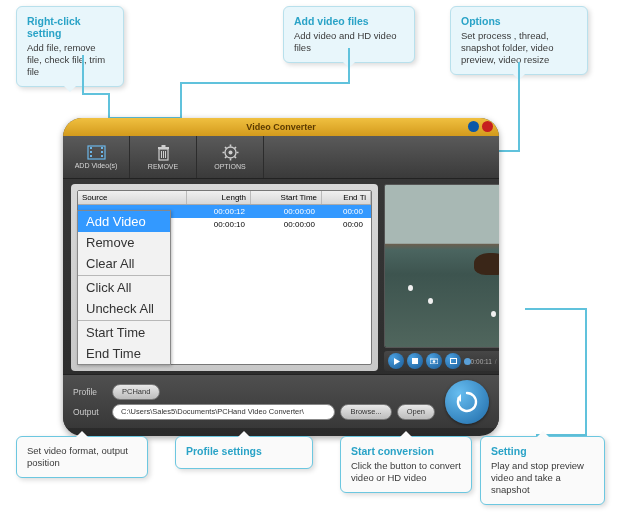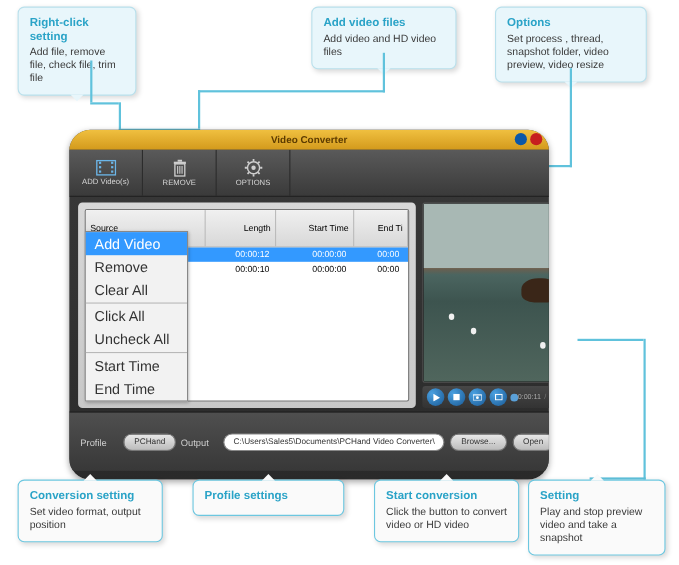--- a/index.html
+++ b/index.html
@@ -25,21 +25,21 @@
 
 .toolbar { height: 42px; background: linear-gradient(#5a5a5a,#3a3a3a); display:flex; border-bottom:1px solid #222; }
 .toolbtn { width:66px; display:flex; flex-direction:column; align-items:center; justify-content:center; border-right:1px solid #2c2c2c; color:#d6d6d6; font-size:7px; cursor:pointer; }
 .toolbtn svg{ margin-bottom:2px; }
 
 .content { display:flex; height: 195px; padding: 5px 8px 3px 8px; gap:6px; box-sizing:border-box; }
 
 .filelist { flex:1.35; background: linear-gradient(#d8d8d8,#c8c8c8); border-radius:4px; padding:6px; position:relative; }
 .listtable { background:#fff; border:1px solid #777; border-radius:2px; height: 100%; box-sizing:border-box; font-size:8px; color:#000; overflow:hidden; }
 .thdr { background: linear-gradient(#f0f0f0,#d8d8d8); display:flex; border-bottom:1px solid #aaa; }
-.thdr div { padding:12px 4px; border-right:1px solid #bbb; }
+.thdr div { padding:2px 4px; border-right:1px solid #bbb; }
 .trow { display:flex; }
 .trow div { padding:2px 4px; }
 .trow.sel { background:#3399ff; color:#fff; }
 .c1{width:100px;} .c2{width:55px;text-align:right;} .c3{width:62px;text-align:right;} .c4{width:40px;text-align:right;}
 
 .ctx { position:absolute; left:6px; top:26px; width:92px; background:#f2f2f2; border:1px solid #888; box-shadow:1px 1px 3px rgba(0,0,0,0.25); font-size:13px; }
 .ctx div { padding:3px 8px; color:#333; }
 .ctx .sep { border-top:1px solid #b8b8b8; padding:0; margin:1px 0; height:0; }
 .ctx .hov { background:#3399ff; color:#fff; }
 
@@ -48,21 +48,21 @@
 .sky{position:absolute;inset:0;background:linear-gradient(#a8b8b4 0%,#a8b8b4 36%,#6b5f4f 36.5%,#4b6560 40%,#3d544f 55%,#50665d 100%);}
 .bear{position:absolute;right:14%;top:42%;width:34px;height:22px;background:#3a2618;border-radius:45% 45% 35% 35%;}
 .bird{position:absolute;width:5px;height:6px;background:#f0f0f0;border-radius:50%;}
 .controls { display:flex; align-items:center; gap:3px; padding:2px 4px; background:linear-gradient(#474747,#333); border-radius:3px; }
 .cbtn{width:16px;height:16px;border-radius:50%;background:radial-gradient(circle at 30% 30%,#4aa0e0,#1a5a95);display:flex;align-items:center;justify-content:center;cursor:pointer;}
 .seek{flex:1;height:3px;background:#1a1a1a;border-radius:2px;position:relative;}
 .seek:after{content:"";position:absolute;left:0;top:-2px;width:7px;height:7px;background:#5aa0d8;border-radius:50%;}
 .time{color:#aaa;font-size:6.5px;}
 
 .bottom { height: 53px; background: linear-gradient(#4f4f4f,#383838); display:flex; align-items:center; padding:0 10px; gap:10px; border-top:1px solid #222; }
-.fields { flex:1; display:flex; flex-direction:row; gap:4px; }
+.fields { flex:1; display:flex; flex-direction:column; gap:4px; }
 .fieldrow { display:flex; align-items:center; gap:5px; }
 .flabel { color:#ccc; font-size:8.5px; width:34px; }
 .finput { flex:1; background:#fff; border-radius:8px; font-size:7.5px; padding:2.5px 8px; color:#333; border:1px solid #888; white-space:nowrap; overflow:hidden; }
 .fbtn { background:linear-gradient(#e8e8e8,#bcbcbc); border:1px solid #777; border-radius:8px; font-size:7.5px; padding:2.5px 9px; cursor:pointer; color:#333; }
 .convert{width:44px;height:44px;border-radius:50%;background:radial-gradient(circle at 32% 30%,#67bdf0,#1e6aa8);display:flex;align-items:center;justify-content:center;cursor:pointer;box-shadow:0 1px 3px rgba(0,0,0,0.5);}
 .convert svg{width:24px;height:24px;}
 </style>
 </head>
 <body>
 
@@ -241,21 +241,20 @@
     <div class="convert">
       <svg viewBox="0 0 24 24">
           <path d="M12 3 a9 9 0 1 1 -8.5 6" fill="none" stroke="#fff" stroke-width="2.4" stroke-linecap="round"></path>
           <polygon points="2,8 6,4 6,12" fill="#fff"></polygon>
         </svg>
     </div>
   </div>
 </div>
 
 <div class="callout bot" style="left:16px;top:436px;width:132px;">
-  <div class="title">Conversion setting</div>
   <div class="desc">Set video format, output position</div>
 </div>
 <div class="callout bot" style="left:175px;top:436px;width:138px;">
   <div class="title">Profile settings</div>
 </div>
 <div class="callout bot" style="left:340px;top:436px;width:132px;">
   <div class="title">Start conversion</div>
   <div class="desc">Click the button to convert video or HD video</div>
 </div>
 <div class="callout bot" style="left:480px;top:436px;width:125px;">

